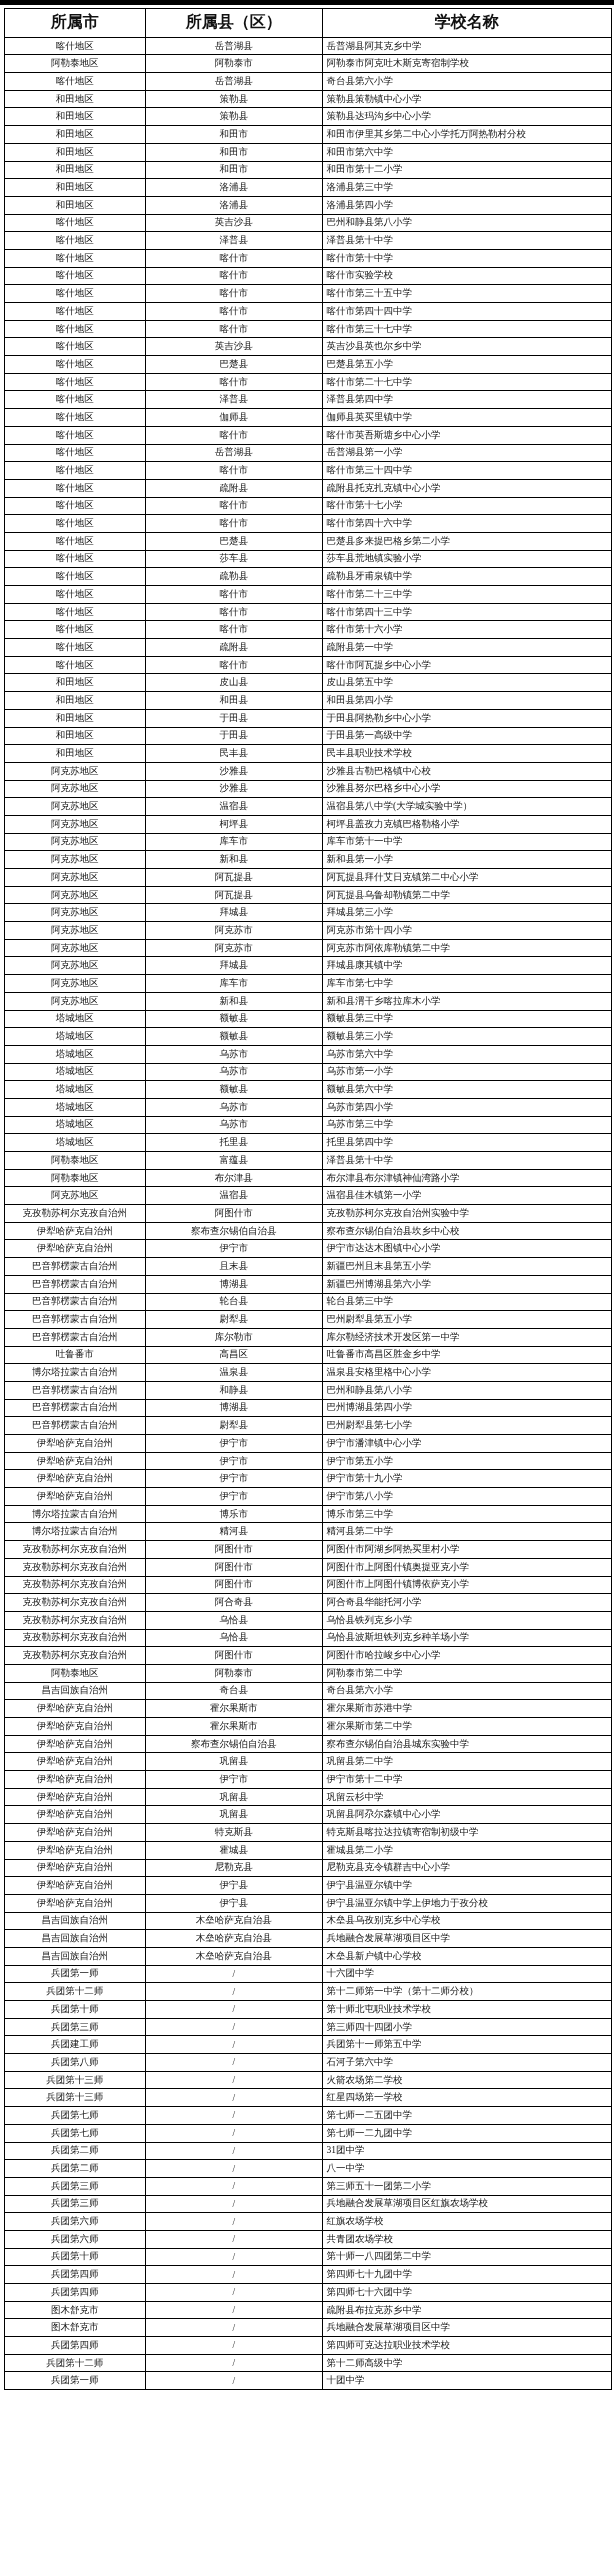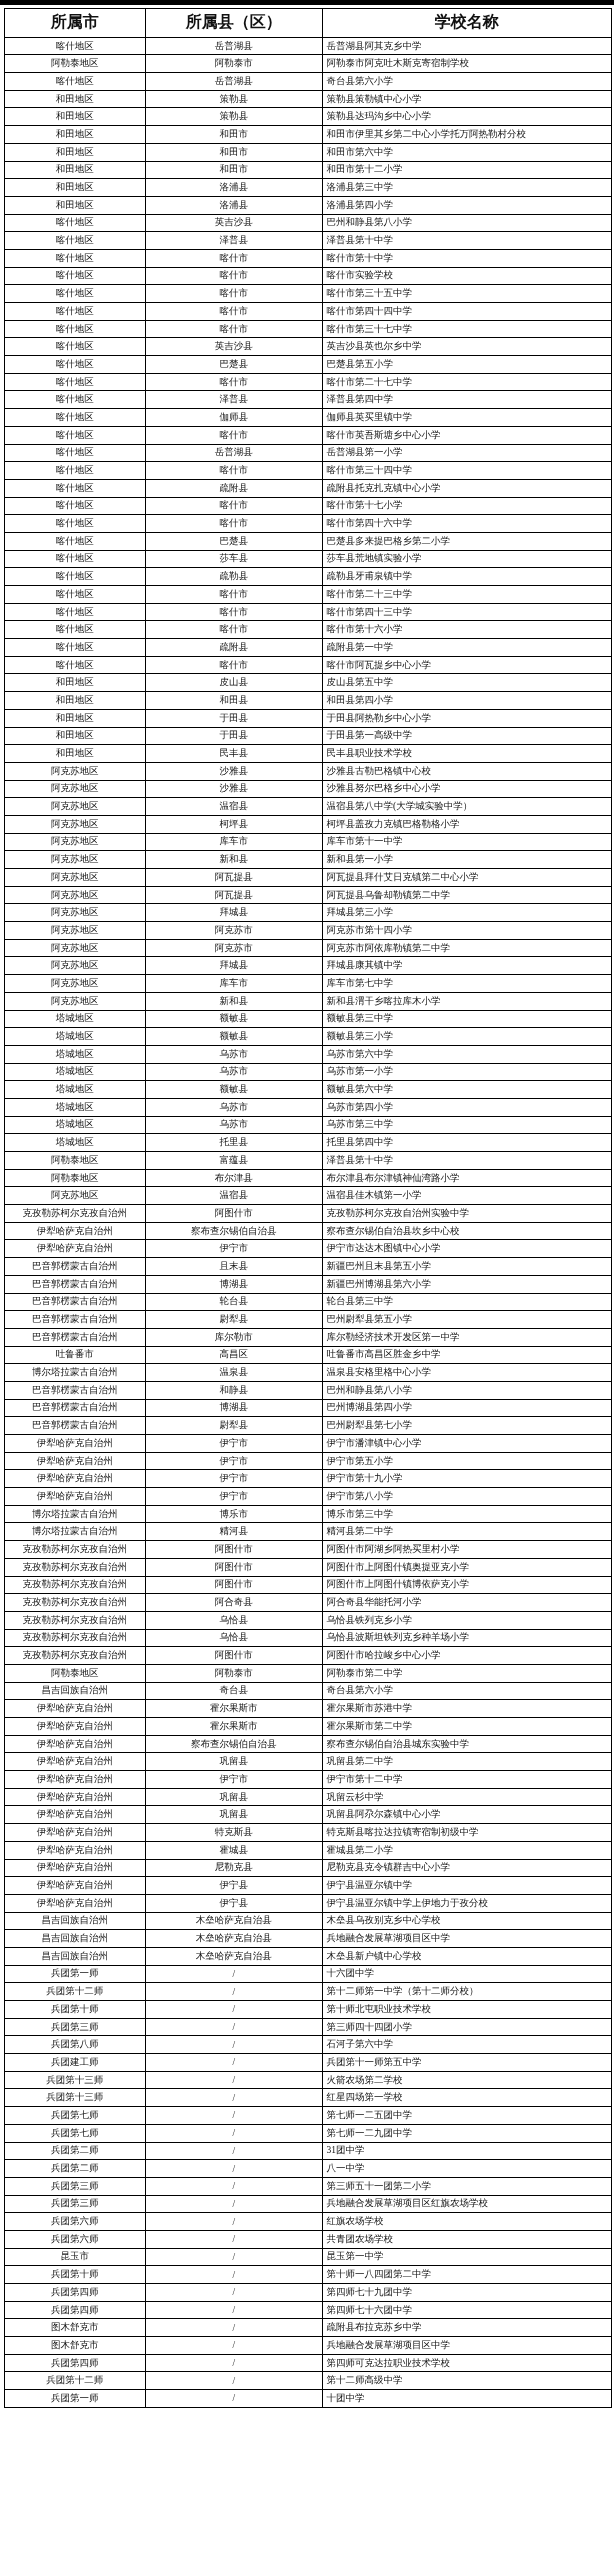--- a/index.html
+++ b/index.html
@@ -616,30 +616,30 @@
           <td class="city">兵团第十师</td>
           <td class="county">/</td>
           <td class="school">第十师北屯职业技术学校</td>
         </tr>
         <tr>
           <td class="city">兵团第三师</td>
           <td class="county">/</td>
           <td class="school">第三师四十四团小学</td>
         </tr>
         <tr>
+          <td class="city">兵团建工师</td>
+          <td class="county">/</td>
+          <td class="school">兵团第十一师第五中学</td>
+        </tr>
+        <tr>
           <td class="city">兵团第八师</td>
           <td class="county">/</td>
           <td class="school">石河子第六中学</td>
         </tr>
         <tr>
-          <td class="city">兵团建工师</td>
-          <td class="county">/</td>
-          <td class="school">兵团第十一师第五中学</td>
-        </tr>
-        <tr>
           <td class="city">兵团第十三师</td>
           <td class="county">/</td>
           <td class="school">火箭农场第二学校</td>
         </tr>
         <tr>
           <td class="city">兵团第十三师</td>
           <td class="county">/</td>
           <td class="school">红星四场第一学校</td>
         </tr>
         <tr>
@@ -674,25 +674,20 @@
         </tr>
         <tr>
           <td class="city">兵团第六师</td>
           <td class="county">/</td>
           <td class="school">红旗农场学校</td>
         </tr>
         <tr>
           <td class="city">兵团第六师</td>
           <td class="county">/</td>
           <td class="school">共青团农场学校</td>
-        </tr>
-        <tr>
-          <td class="city">昆玉市</td>
-          <td class="county">/</td>
-          <td class="school">昆玉第一中学</td>
         </tr>
         <tr>
           <td class="city">兵团第十师</td>
           <td class="county">/</td>
           <td class="school">第十师一八四团第二中学</td>
         </tr>
         <tr>
           <td class="city">兵团第四师</td>
           <td class="county">/</td>
           <td class="school">第四师七十九团中学</td>

